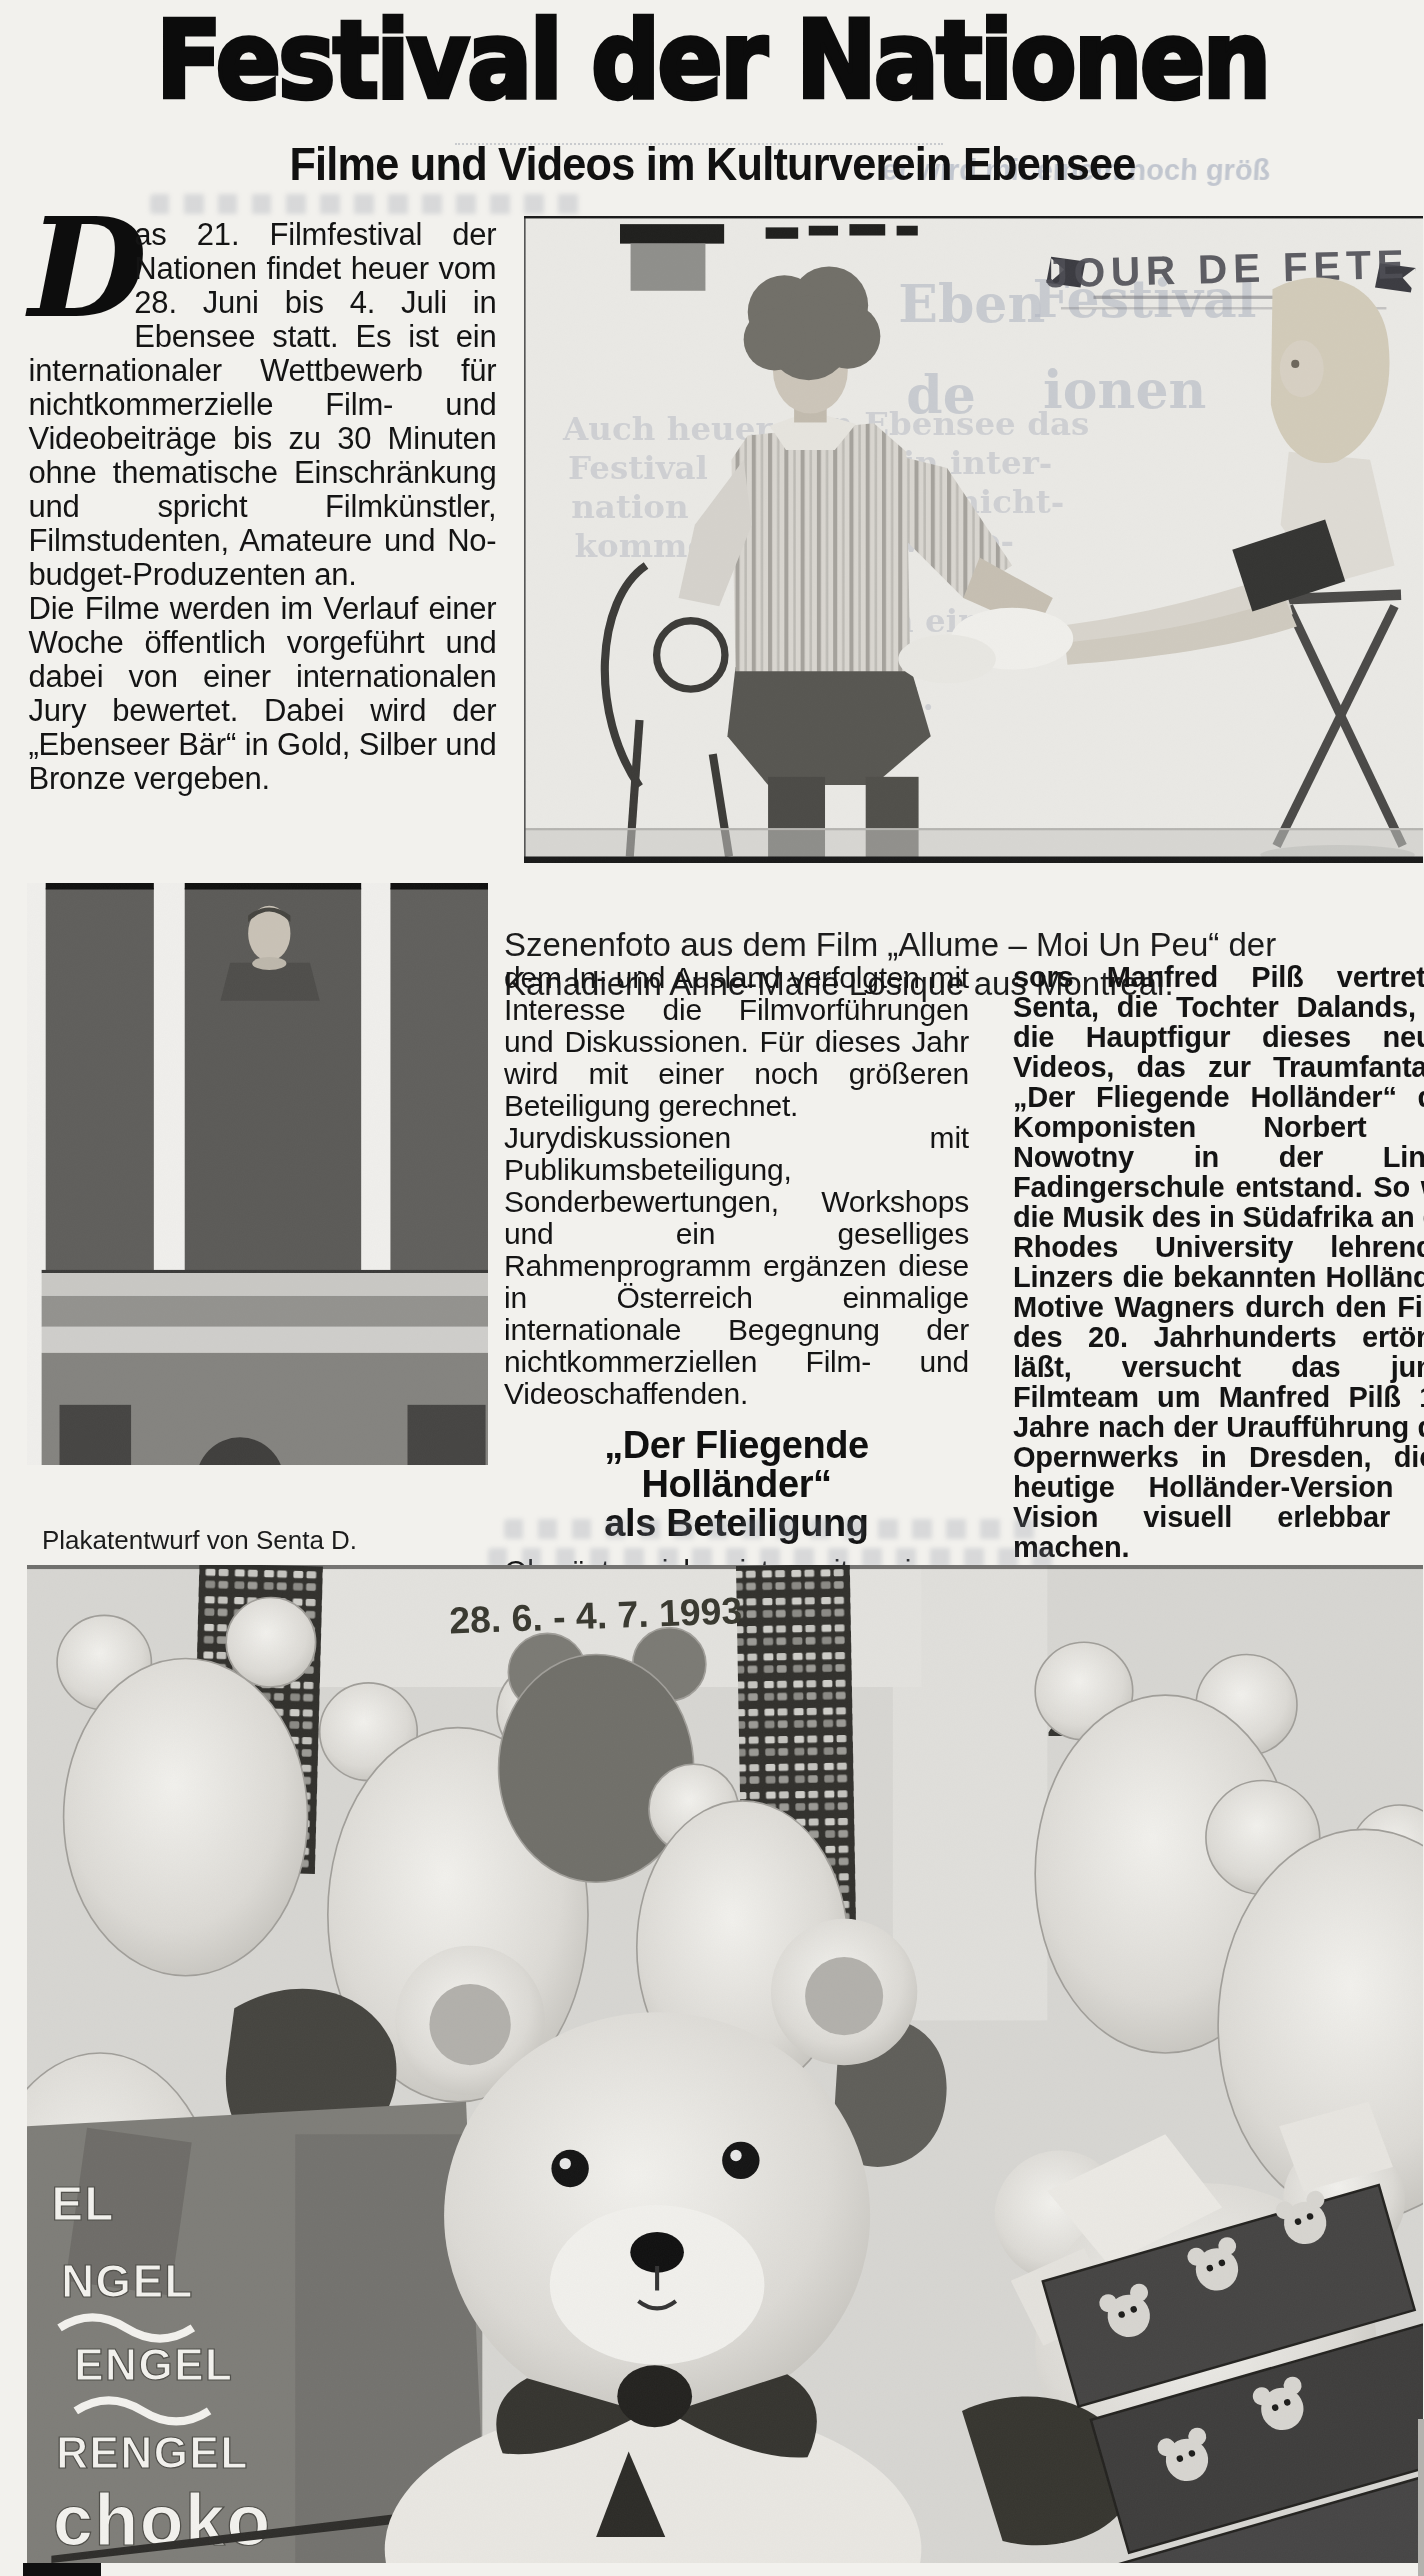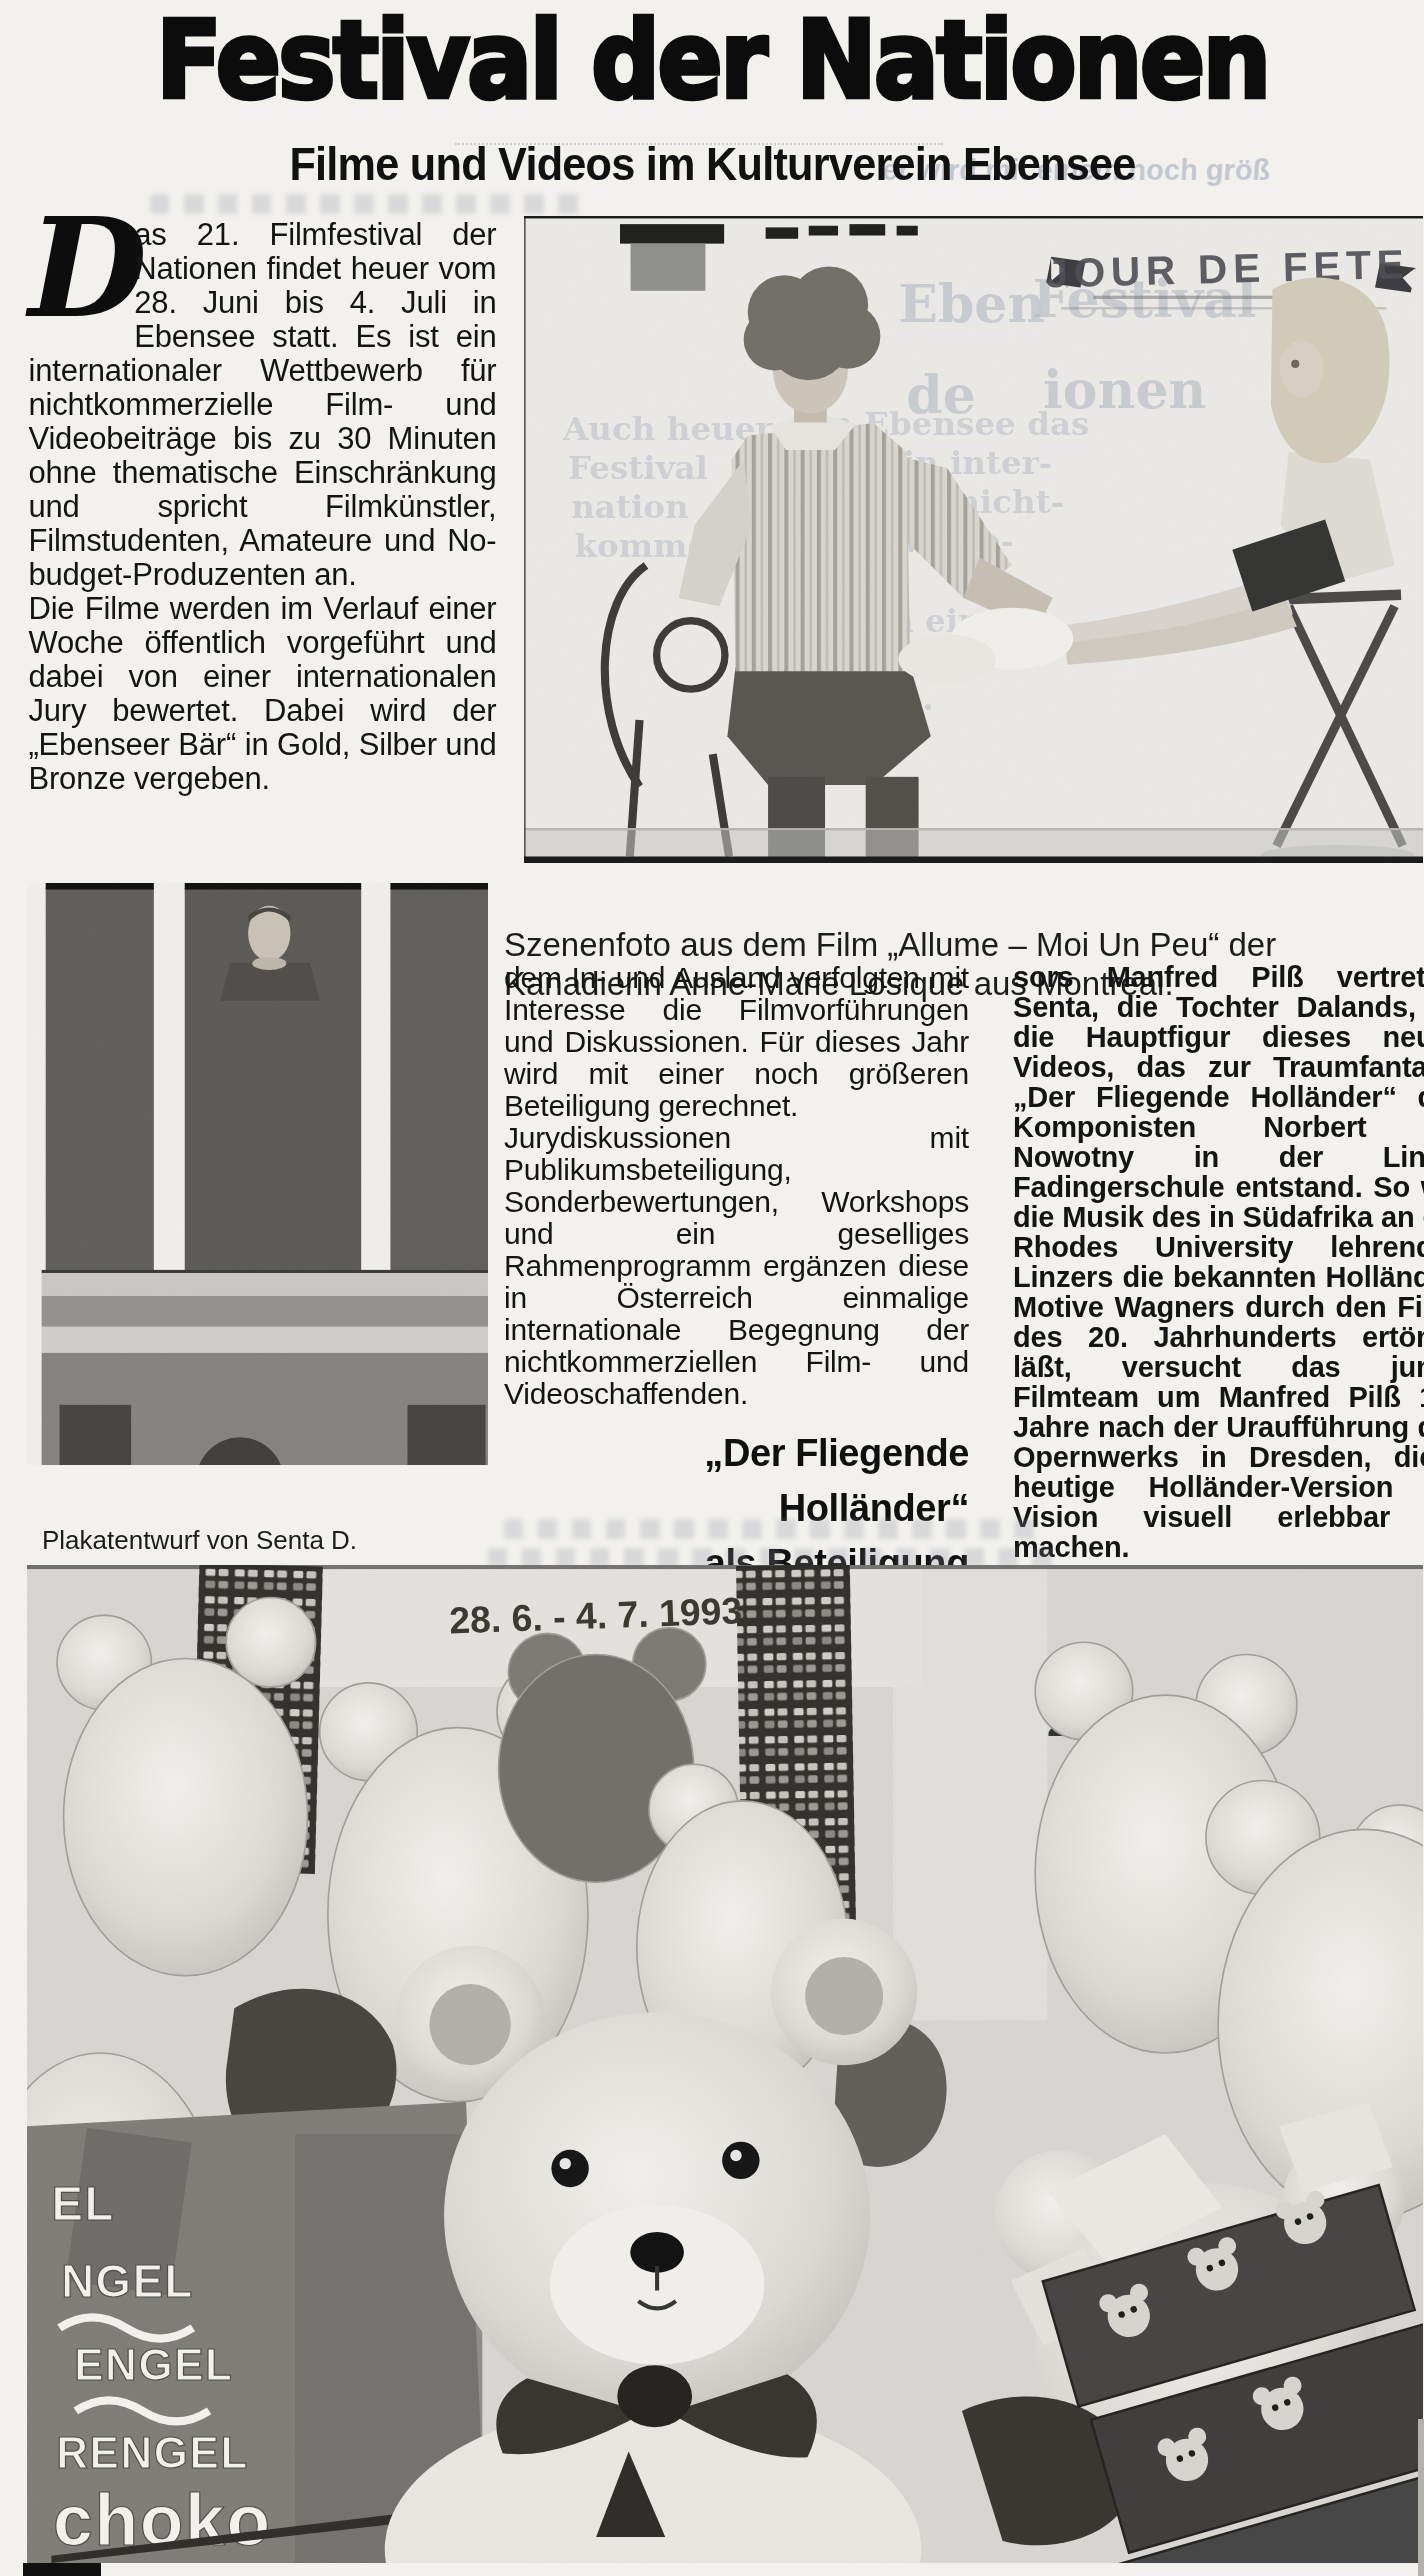--- a/index.html
+++ b/index.html
@@ -35,22 +35,22 @@
   .col p{margin:0;}
   .col-left{left:28.5px;top:218px;width:468px;font-size:31px;line-height:34px;letter-spacing:-0.2px;}
   .col-mid{left:504px;top:962px;width:465px;font-size:30px;line-height:32px;letter-spacing:-0.2px;}
   .col-right{left:1013px;top:962px;width:454px;font-size:29px;line-height:30px;letter-spacing:-0.2px;font-weight:bold;}
   .dropcap{
     float:left;width:96px;height:99px;margin:6.5px 9.8px 0 0;
     font-family:"DejaVu Serif",serif;font-style:italic;font-weight:bold;
     font-size:137px;line-height:85px;color:#0d0d0d;
   }
   .crosshead{
-    margin:16.3px 0 11.4px 0;text-align:right;font-weight:bold;
-    font-size:38px;line-height:55px;letter-spacing:-0.4px;color:#101010;
+    margin:16.3px 0 11.4px 0;text-align:center;font-weight:bold;
+    font-size:38px;line-height:39px;letter-spacing:-0.4px;color:#101010;
   }
   
   .caption{position:absolute;color:#1c1c1c;letter-spacing:0;margin-top:48px;}
   .caption1{left:504px;top:877px;width:919px;font-size:33px;line-height:39px;}
   .caption2{left:42px;top:1473px;width:439px;font-size:26px;line-height:39px;}
   
   .photo{position:absolute;display:block;}
   .photo1{left:524px;top:216px;width:899px;height:647px;}
   .photo2{left:27px;top:883px;width:461px;height:582px;}
   .photo3{left:27px;top:1565px;width:1396px;height:998px;}

